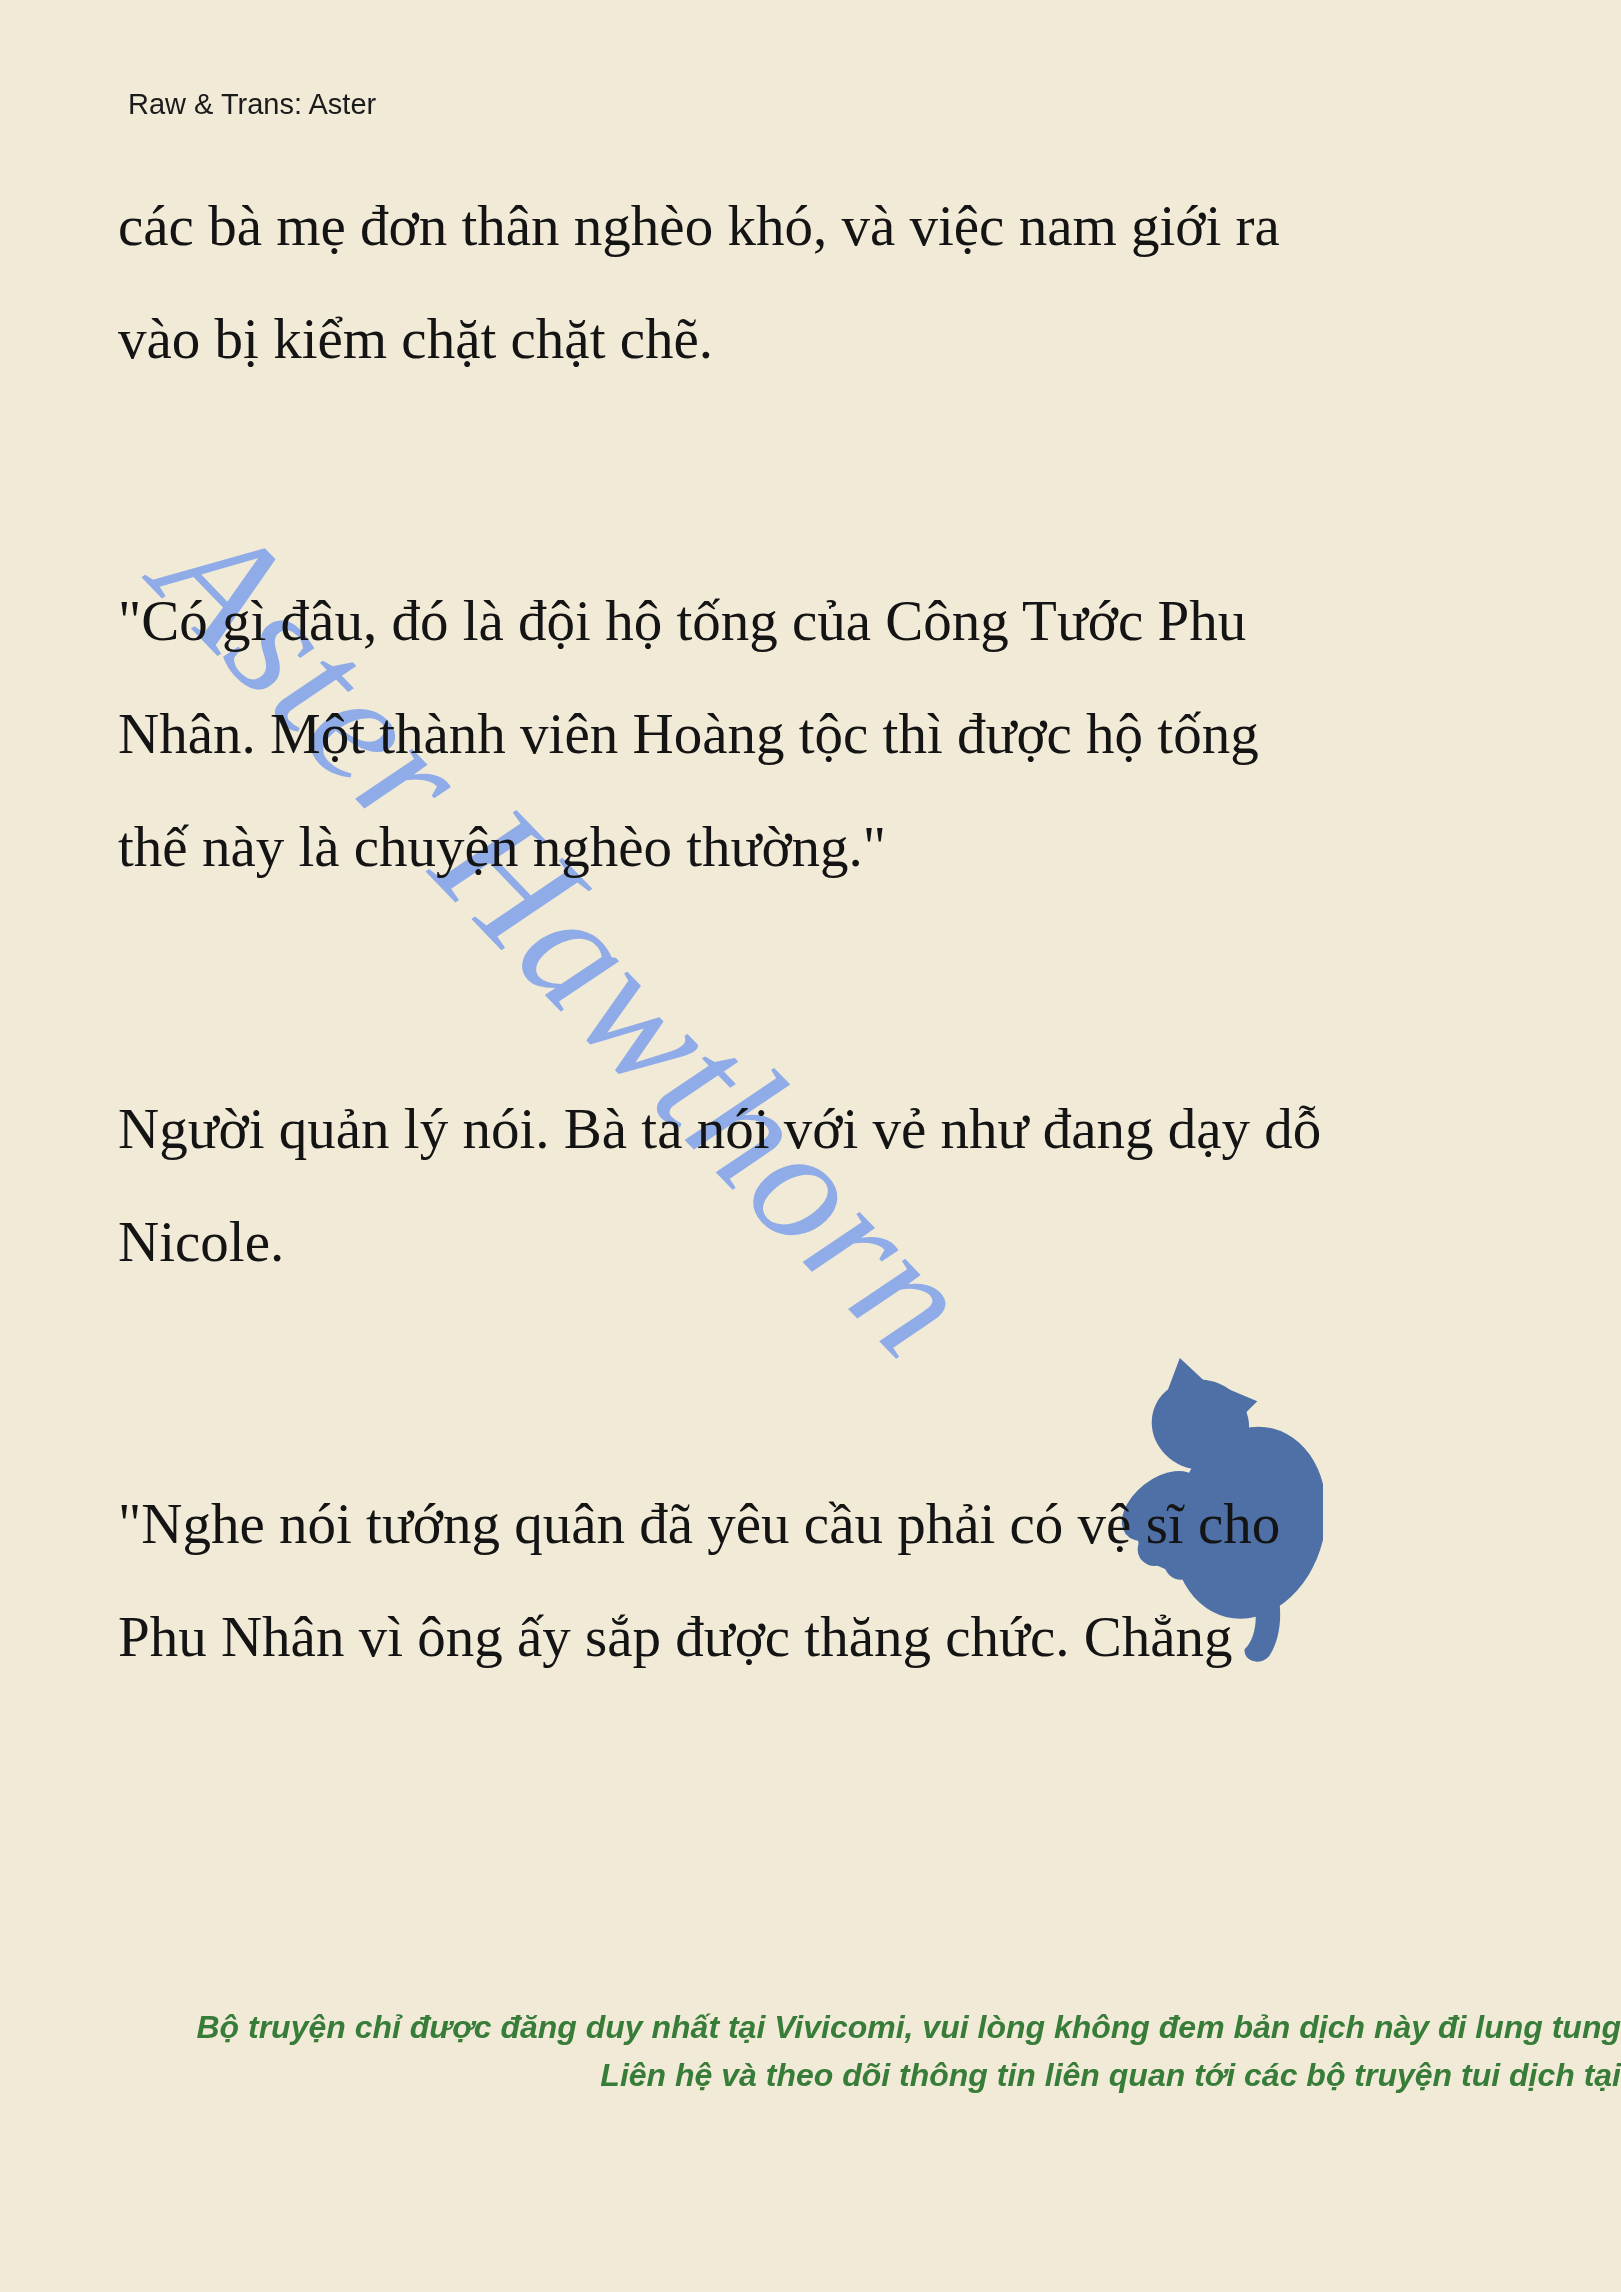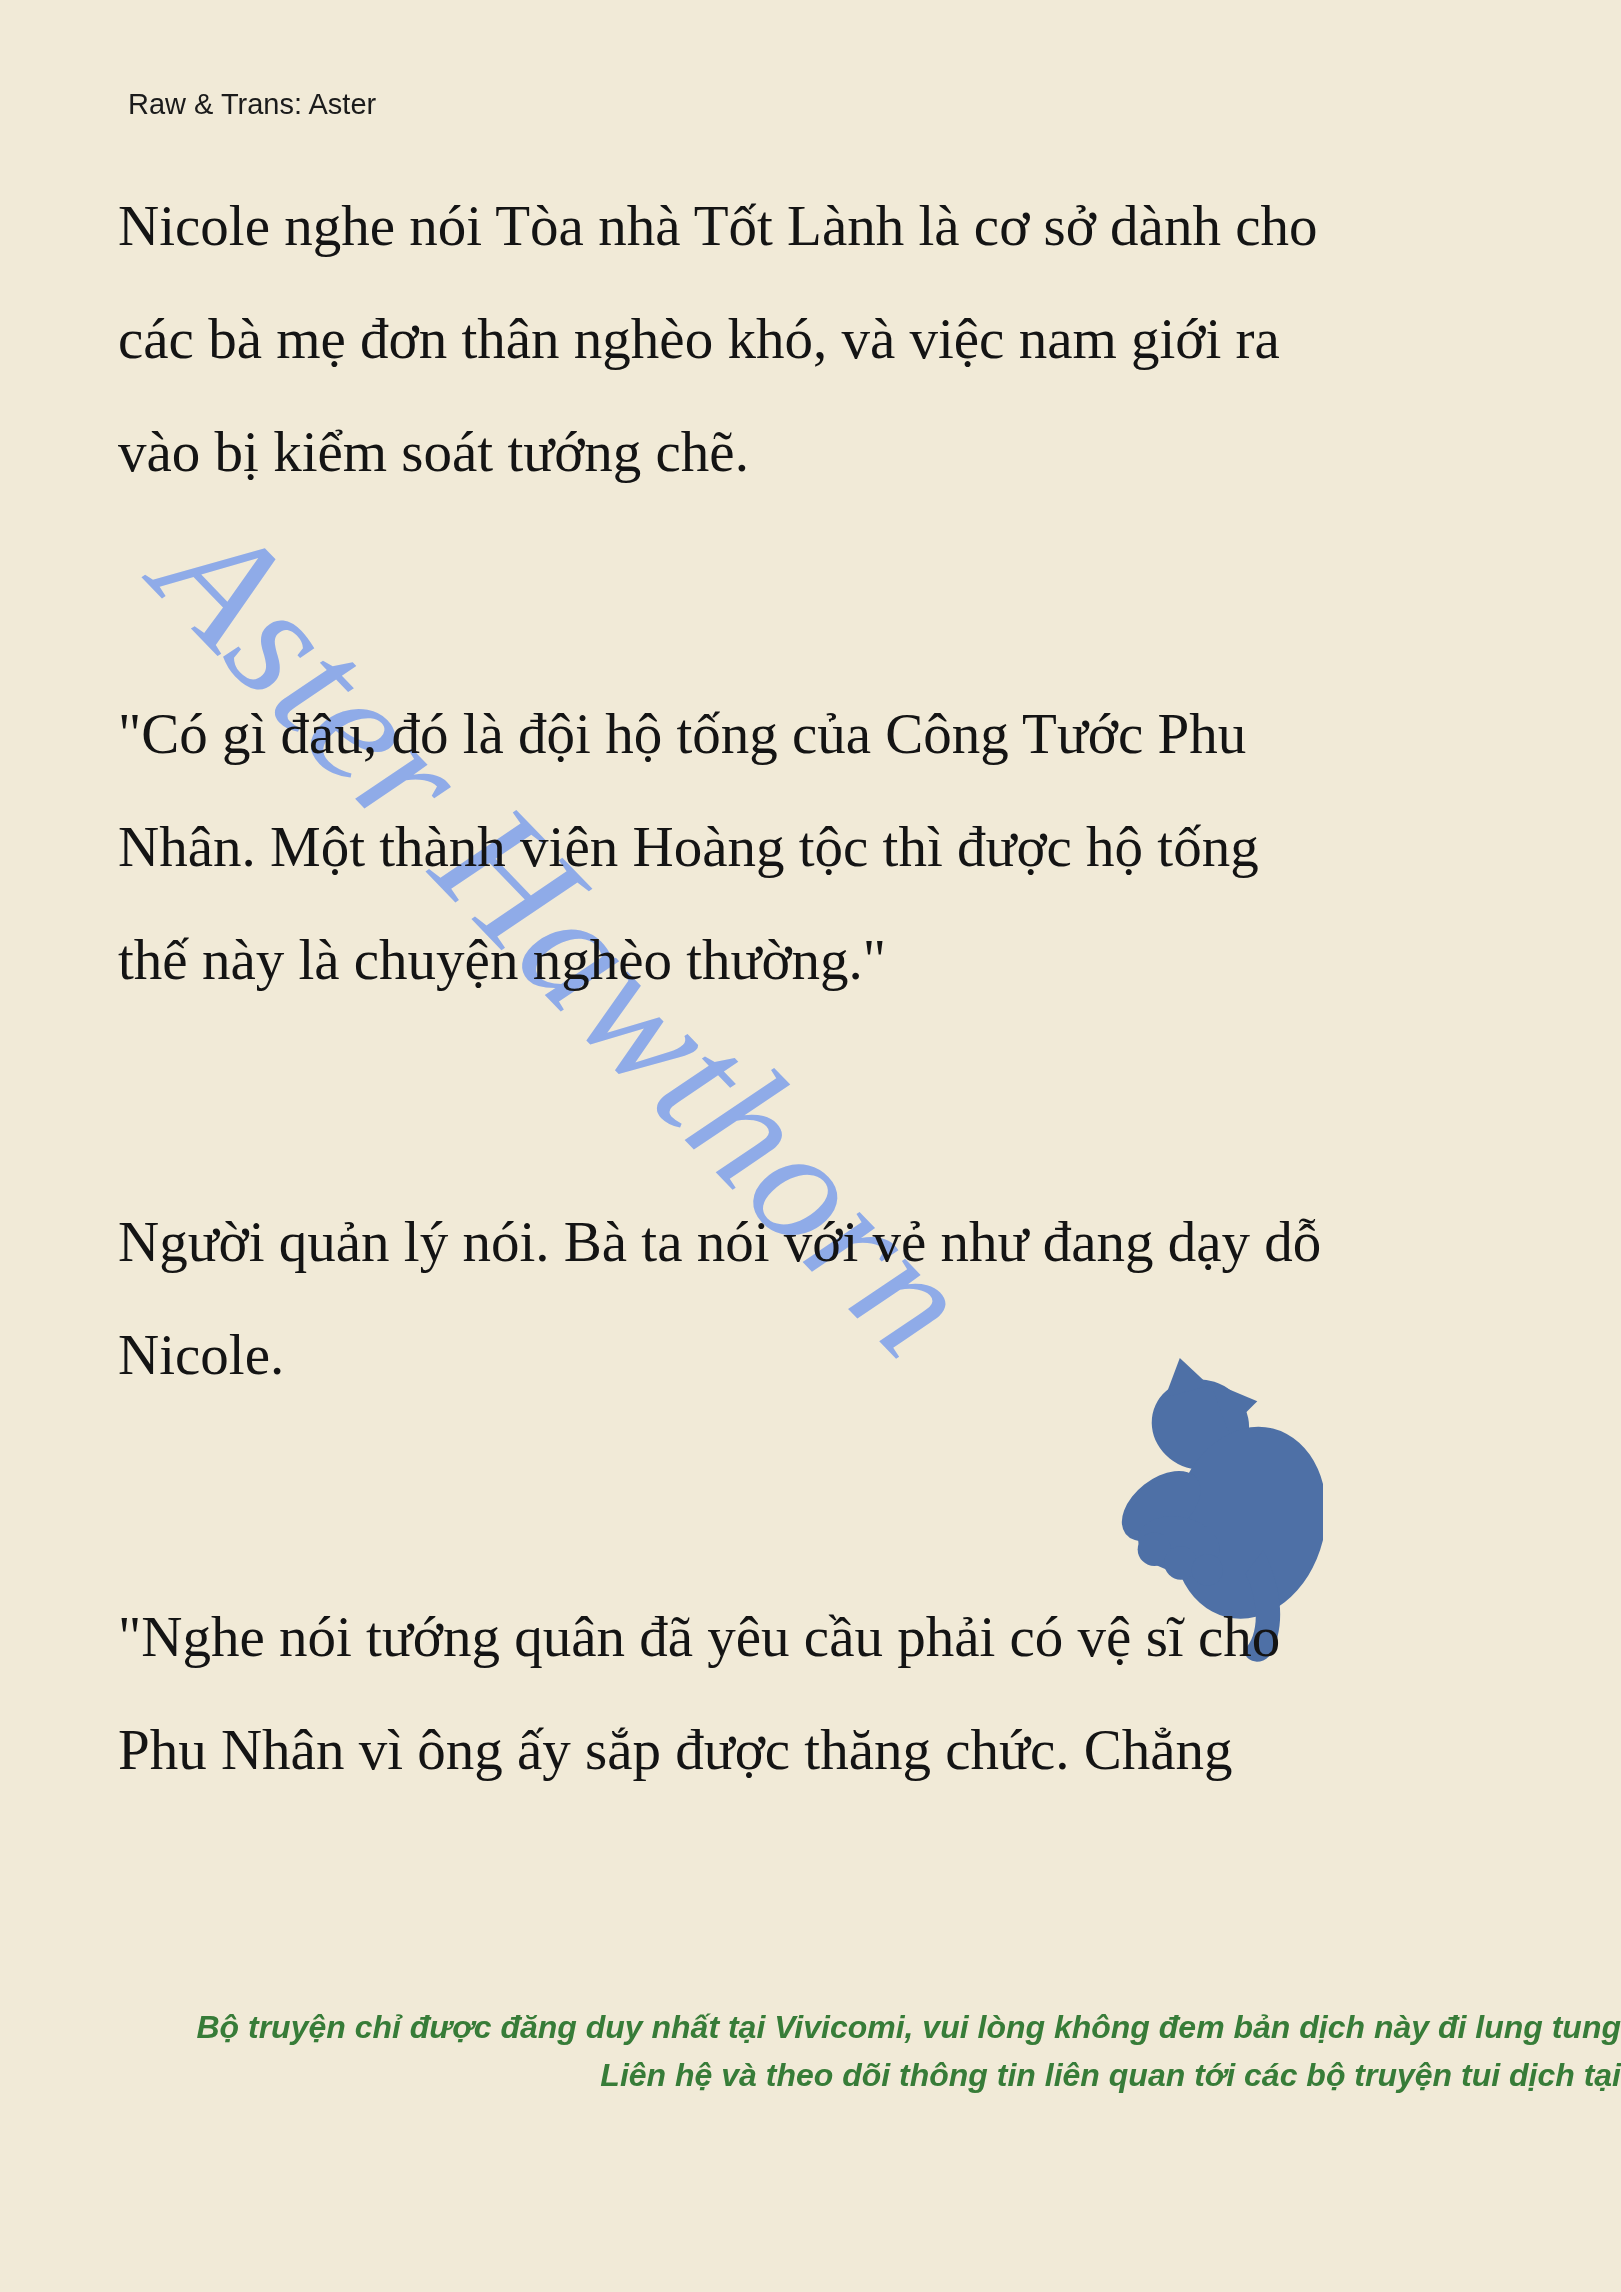--- a/index.html
+++ b/index.html
@@ -93,23 +93,22 @@
       <circle cx="62" cy="211" r="17"></circle>
       <circle cx="89" cy="218" r="16"></circle>
       <path d="M146 198 C168 240 168 282 152 306 C143 316 126 312 127 299 C140 287 144 256 128 222 Z"></path>
     </g>
   </svg>
 
   <div class="credit">Raw &amp; Trans: Aster</div>
 
   <div class="body-text">
     <div class="para">
-      <div class="line">Nicole nghe nói Tòa nhà Tốt Lành là cơ sở dành cho</div>
       <div class="line">các bà mẹ đơn thân nghèo khó, và việc nam giới ra</div>
-      <div class="line">vào bị kiểm soát tướng chẽ.</div>
+      <div class="line">vào bị kiểm chặt chặt chẽ.</div>
     </div>
     <div class="para">
       <div class="line">"Có gì đâu, đó là đội hộ tống của Công Tước Phu</div>
       <div class="line">Nhân. Một thành viên Hoàng tộc thì được hộ tống</div>
       <div class="line">thế này là chuyện nghèo thường."</div>
     </div>
     <div class="para">
       <div class="line">Người quản lý nói. Bà ta nói với vẻ như đang dạy dỗ</div>
       <div class="line">Nicole.</div>
     </div>

